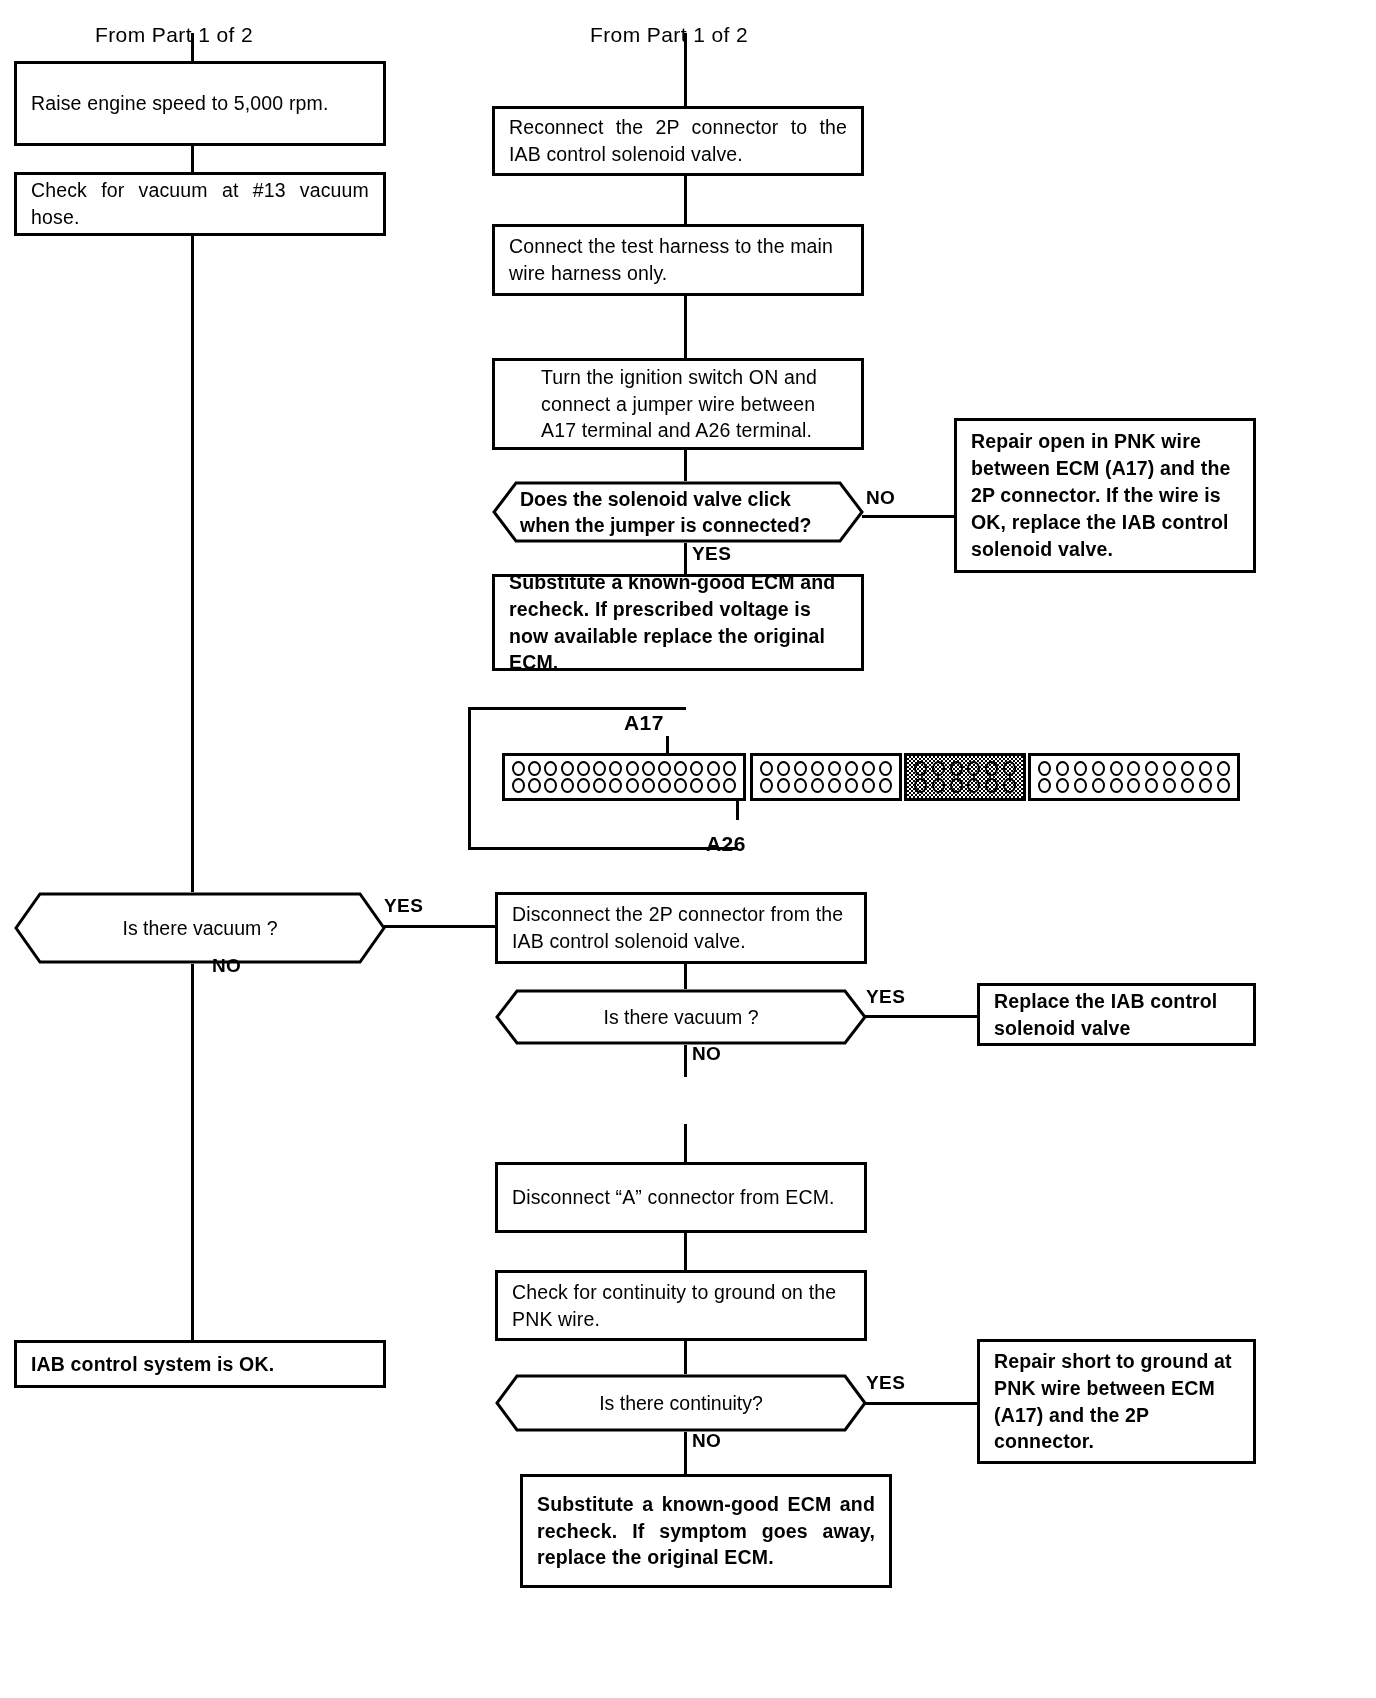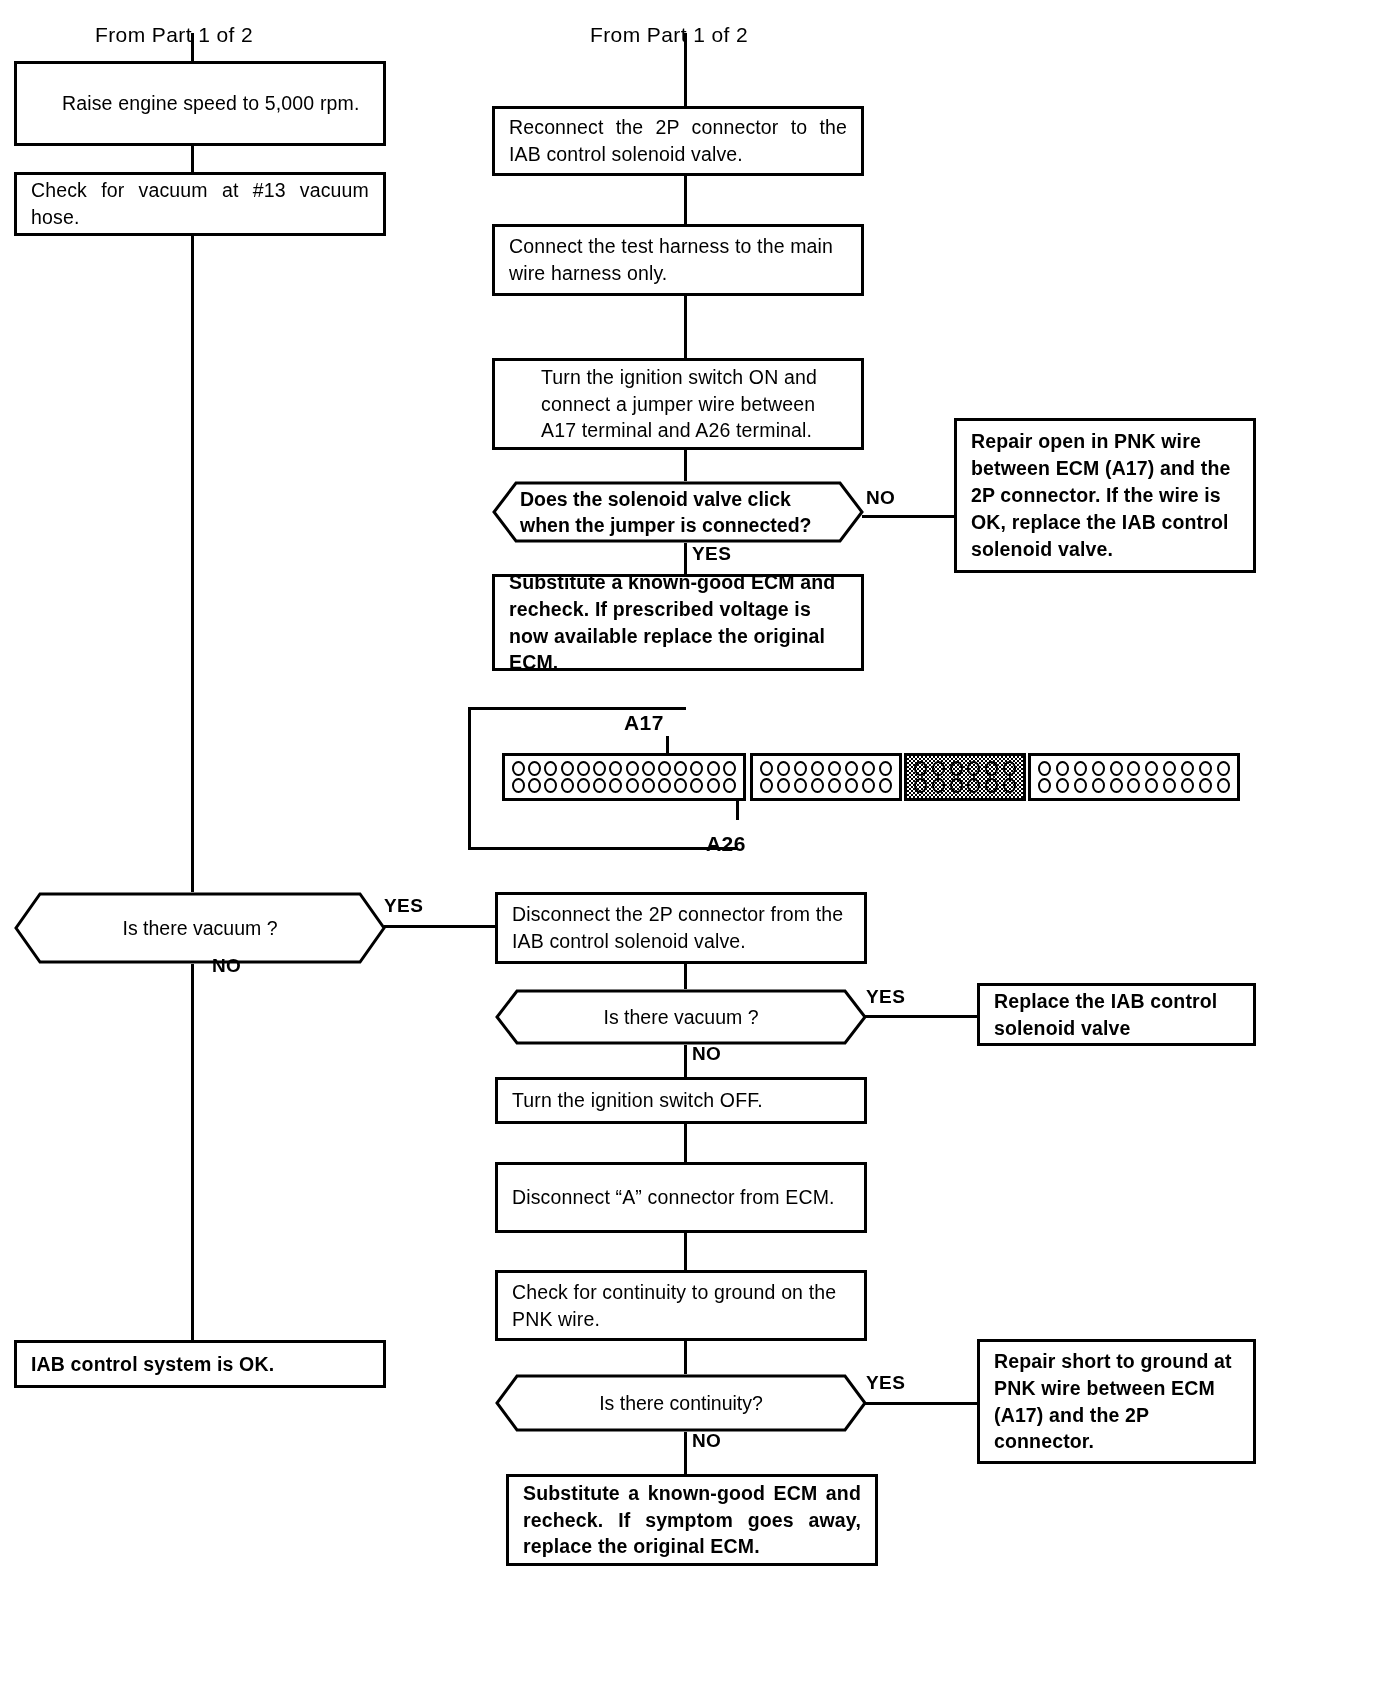--- a/index.html
+++ b/index.html
@@ -117,21 +117,21 @@
   }
 </style>
 </head>
 <body>
 
 <div id="page">
 
   <div class="label plain" style="left:95px; top:6px;">From Part 1 of 2</div>
   <div class="conn vline" style="left:191px; top:33px; height:28px;"></div>
 
-  <div class="pbox just" style="left:14px; top:61px; width:372px; height:85px;padding-left:31px;">
+  <div class="pbox just" style="left:14px; top:61px; width:372px; height:85px;">
     <div class="txt">Raise engine speed to 5,000 rpm.</div>
   </div>
 
   <div class="conn vline" style="left:191px; top:146px; height:26px;"></div>
 
   <div class="pbox just" style="left:14px; top:172px; width:372px; height:64px;">
     <div class="txt">Check for vacuum at #13 vacuum hose.</div>
   </div>
 
   <div class="conn vline" style="left:191px; top:236px; height:656px;"></div>
@@ -329,23 +329,20 @@
   <div class="label" style="left:692px; top:1043px;">NO</div>
 
   <div class="conn hline" style="left:865px; top:1015px; width:112px;"></div>
 
   <div class="pbox bold" style="left:977px; top:983px; width:279px; height:63px;">
     <div class="txt">Replace the IAB control solenoid valve</div>
   </div>
 
   <div class="conn vline" style="left:684px; top:1045px; height:32px;"></div>
 
-  <div class="pbox" style="left:495px; top:1077px; width:372px; height:47px;">
-    <div class="txt">Turn the ignition switch OFF.</div>
-  </div>
 
   <div class="conn vline" style="left:684px; top:1124px; height:38px;"></div>
 
   <div class="pbox" style="left:495px; top:1162px; width:372px; height:71px;">
     <div class="txt">Disconnect “A” connector from ECM.</div>
   </div>
 
   <div class="conn vline" style="left:684px; top:1233px; height:37px;"></div>
 
   <div class="pbox" style="left:495px; top:1270px; width:372px; height:71px;">
@@ -364,17 +361,17 @@
   <div class="label" style="left:692px; top:1430px;">NO</div>
 
   <div class="conn hline" style="left:865px; top:1402px; width:112px;"></div>
 
   <div class="pbox bold" style="left:977px; top:1339px; width:279px; height:125px;">
     <div class="txt">Repair short to ground at PNK wire between ECM (A17) and the 2P connector.</div>
   </div>
 
   <div class="conn vline" style="left:684px; top:1432px; height:42px;"></div>
 
-  <div class="pbox bold just" style="left:506px; top:1474px; width:372px; height:92px;">
+  <div class="pbox bold just" style="left:520px; top:1474px; width:372px; height:114px;">
     <div class="txt">Substitute a known-good ECM and recheck. If symptom goes away, replace the original ECM.</div>
   </div>
 
 </div>
 
 </body></html>

